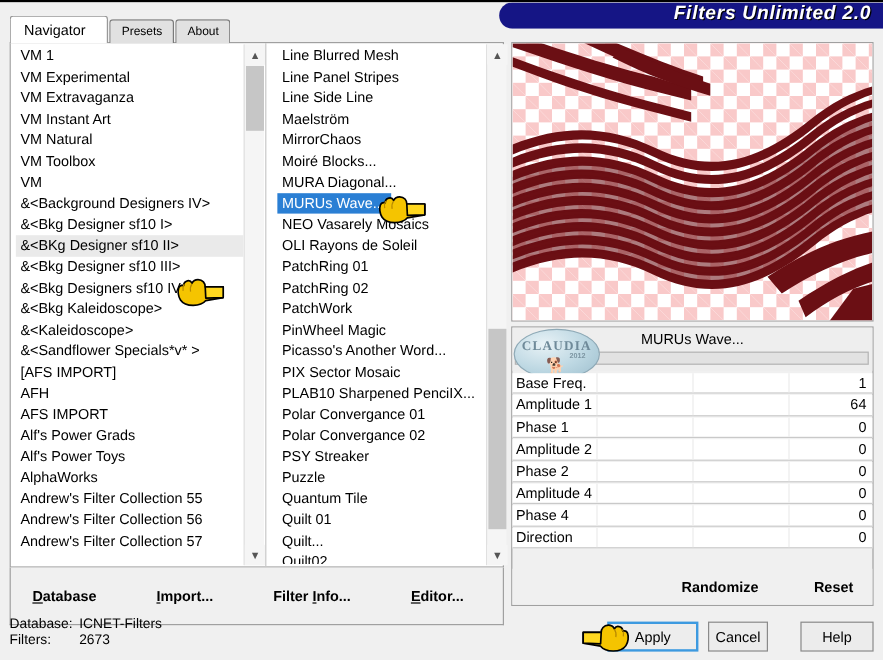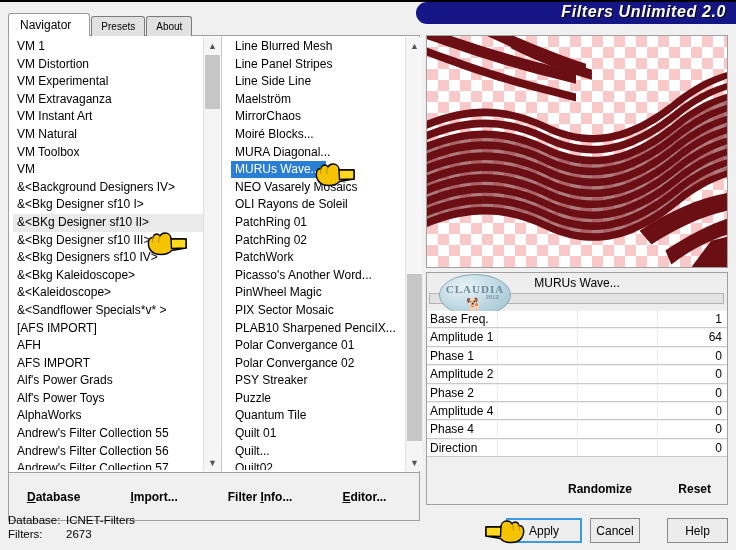--- a/index.html
+++ b/index.html
@@ -197,21 +197,21 @@
     position: absolute; left: 0; right: 0; top: 3px;
     text-align: center;
     font-size: 12px; color: #000;
   }
   .slidertrack {
     position: absolute; left: 2px; right: 3px; top: 20px; height: 11px;
     background: #e2e2e2;
     border: 1px solid #b4b4b4;
   }
   .logo {
-    position: absolute; left: 12px; top: 1px;
+    position: absolute; left: 1px; top: 1px;
     width: 72px; height: 42px;
     border-radius: 50%;
     background: radial-gradient(ellipse at 35% 30%, #e8f2f6 0%, #bcd7e2 55%, #9dbecd 100%);
     border: 1px solid #8ea9b6;
     overflow: hidden;
   }
   .logo .lt {
     position: absolute; left: 0; right: 0; top: 8px;
     text-align: center;
     font-family: "Liberation Serif", serif;
@@ -293,21 +293,20 @@
     <div class="tab active">Navigator</div>
     <div class="tab">Presets</div>
     <div class="tab">About</div>
   </div>
 
   <div class="mainpanel">
     <div class="mainpanel-inner">
 
       <div class="list left" id="list-left">
           <div class="list-row">VM 1</div>
-          <div class="list-row">VM Distortion</div>
           <div class="list-row">VM Experimental</div>
           <div class="list-row">VM Extravaganza</div>
           <div class="list-row">VM Instant Art</div>
           <div class="list-row">VM Natural</div>
           <div class="list-row">VM Toolbox</div>
           <div class="list-row">VM</div>
           <div class="list-row">&amp;&lt;Background Designers IV&gt;</div>
           <div class="list-row">&amp;&lt;Bkg Designer sf10 I&gt;</div>
           <div class="list-row soft-sel">&amp;&lt;BKg Designer sf10 II&gt;</div>
           <div class="list-row">&amp;&lt;Bkg Designer sf10 III&gt;</div>
@@ -366,24 +365,24 @@
           <div class="selwrap">
             <div class="list-row">PatchRing 01</div>
           </div>
           <div class="selwrap">
             <div class="list-row">PatchRing 02</div>
           </div>
           <div class="selwrap">
             <div class="list-row">PatchWork</div>
           </div>
           <div class="selwrap">
+            <div class="list-row">PinWheel Magic</div>
+          </div>
+          <div class="selwrap">
             <div class="list-row">Picasso's Another Word...</div>
-          </div>
-          <div class="selwrap">
-            <div class="list-row">PinWheel Magic</div>
           </div>
           <div class="selwrap">
             <div class="list-row">PIX Sector Mosaic</div>
           </div>
           <div class="selwrap">
             <div class="list-row">PLAB10 Sharpened PenciIX...</div>
           </div>
           <div class="selwrap">
             <div class="list-row">Polar Convergance 01</div>
           </div>

